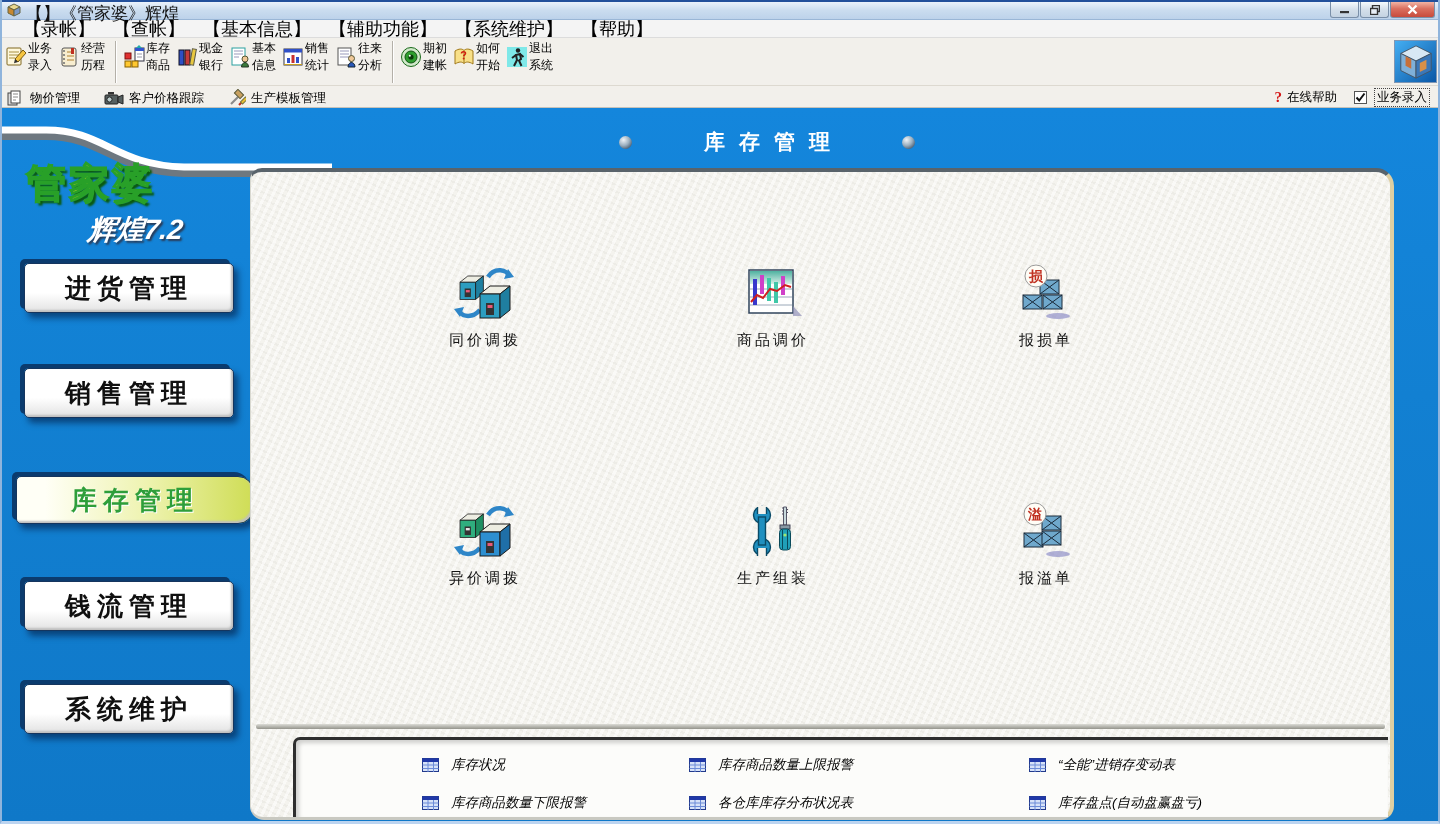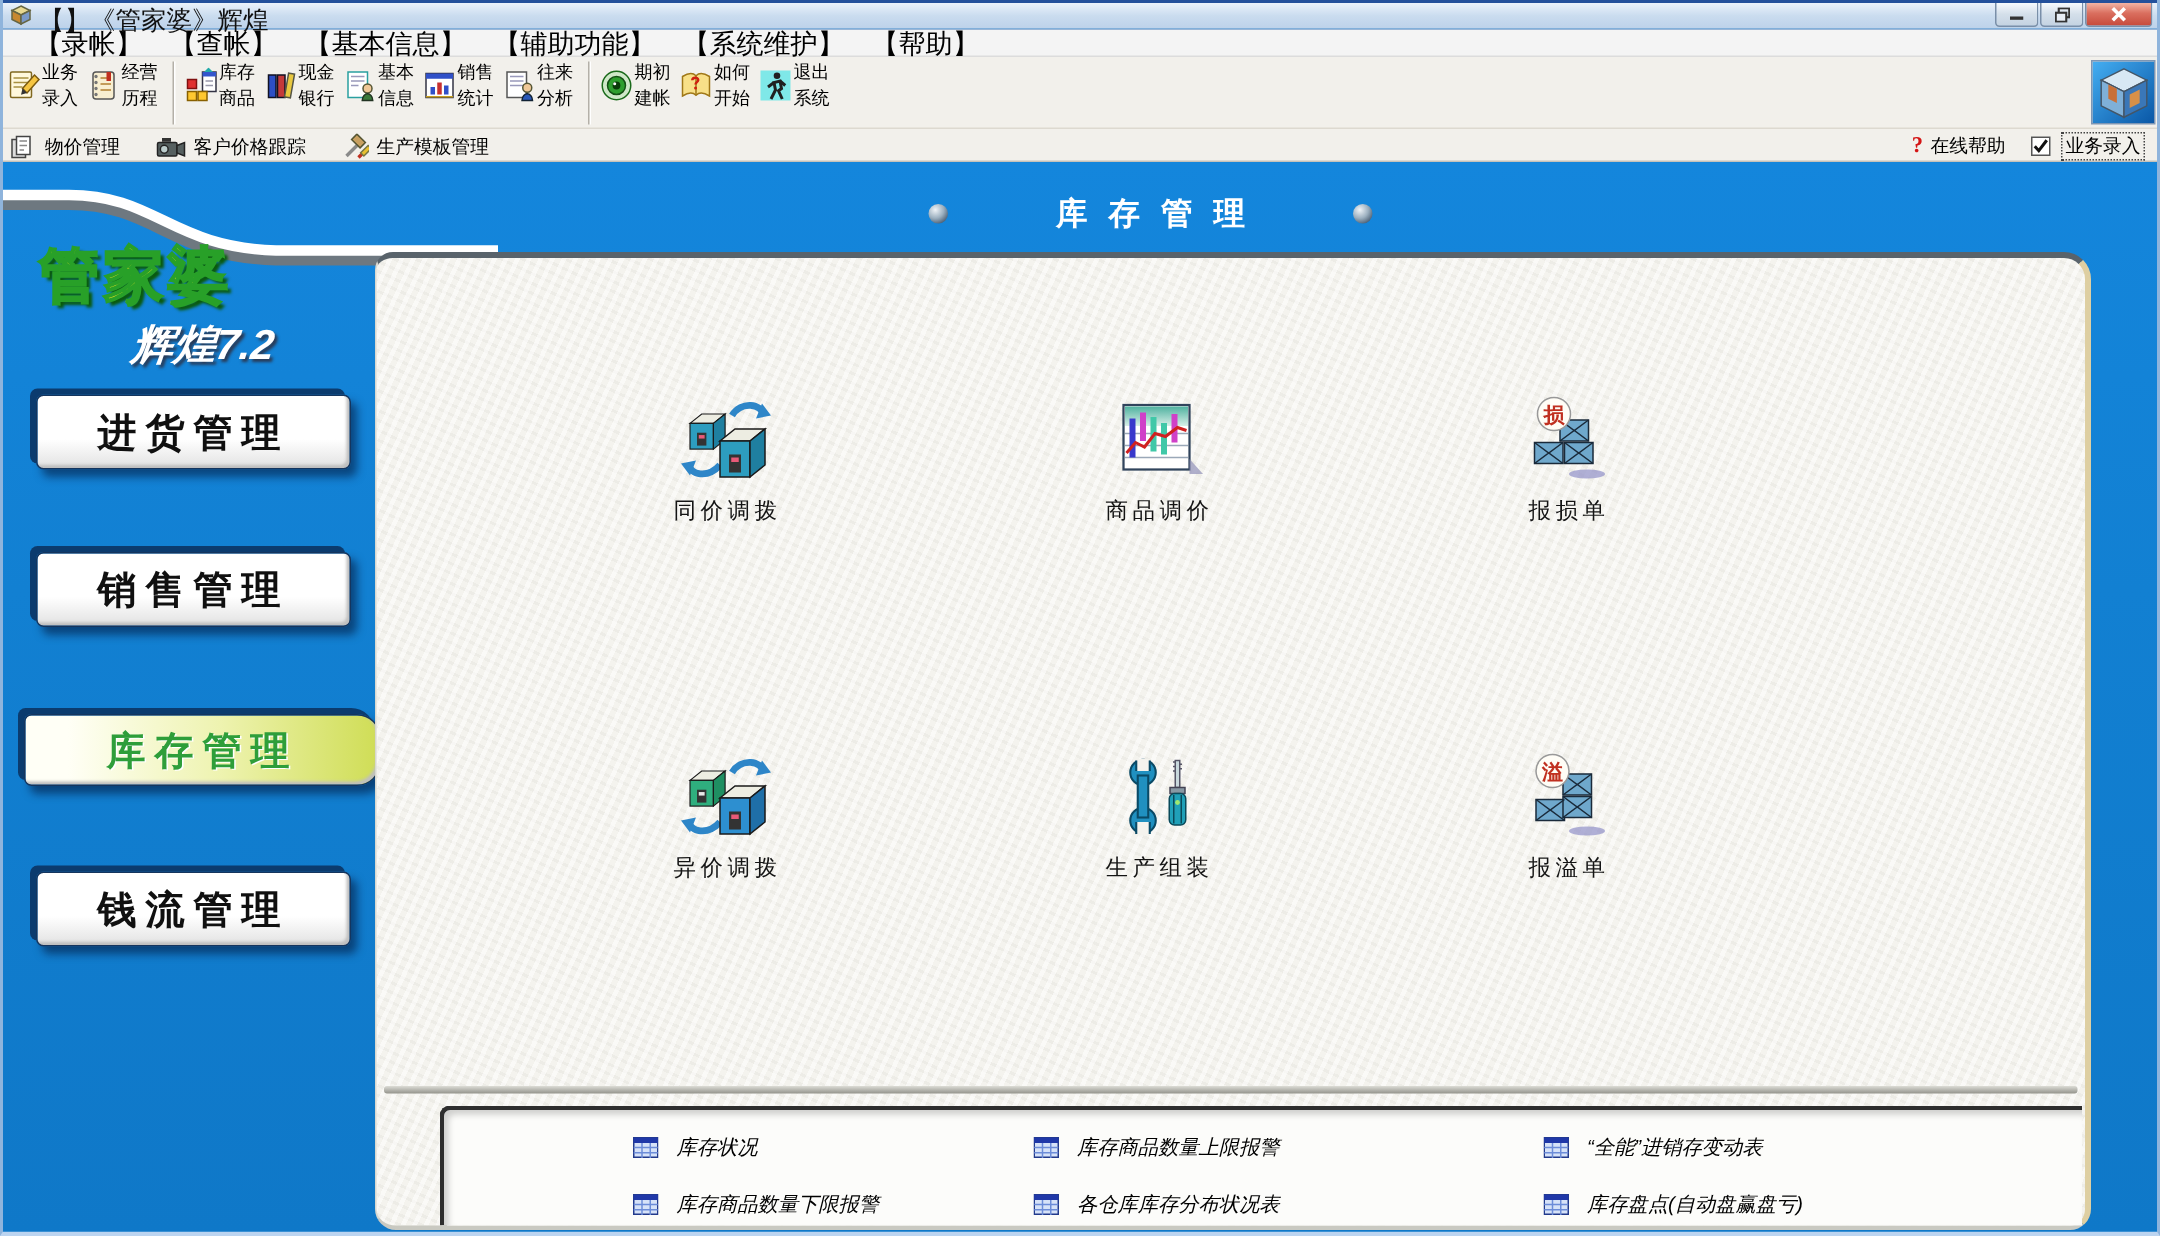--- a/index.html
+++ b/index.html
@@ -324,20 +324,21 @@
 
     <div class="logo">
       <div class="logo-1">管家婆</div>
       <div class="logo-2">辉煌7.2</div>
     </div>
 
     <div class="side-btn" style="top:155px">进货管理</div>
     <div class="side-btn" style="top:260px">销售管理</div>
     <div class="side-btn selected" style="top:368px;height:48px">库存管理</div>
     <div class="side-btn" style="top:473px">钱流管理</div>
+    <div class="side-btn" style="top:576px">系统维护</div>
 
     <div class="page-header">
       <span class="sphere"></span>
       <span class="page-title">库存管理</span>
       <span class="sphere"></span>
     </div>
 
     <div class="paper">
 
       <div class="m-item" style="left:149px;top:92px">

